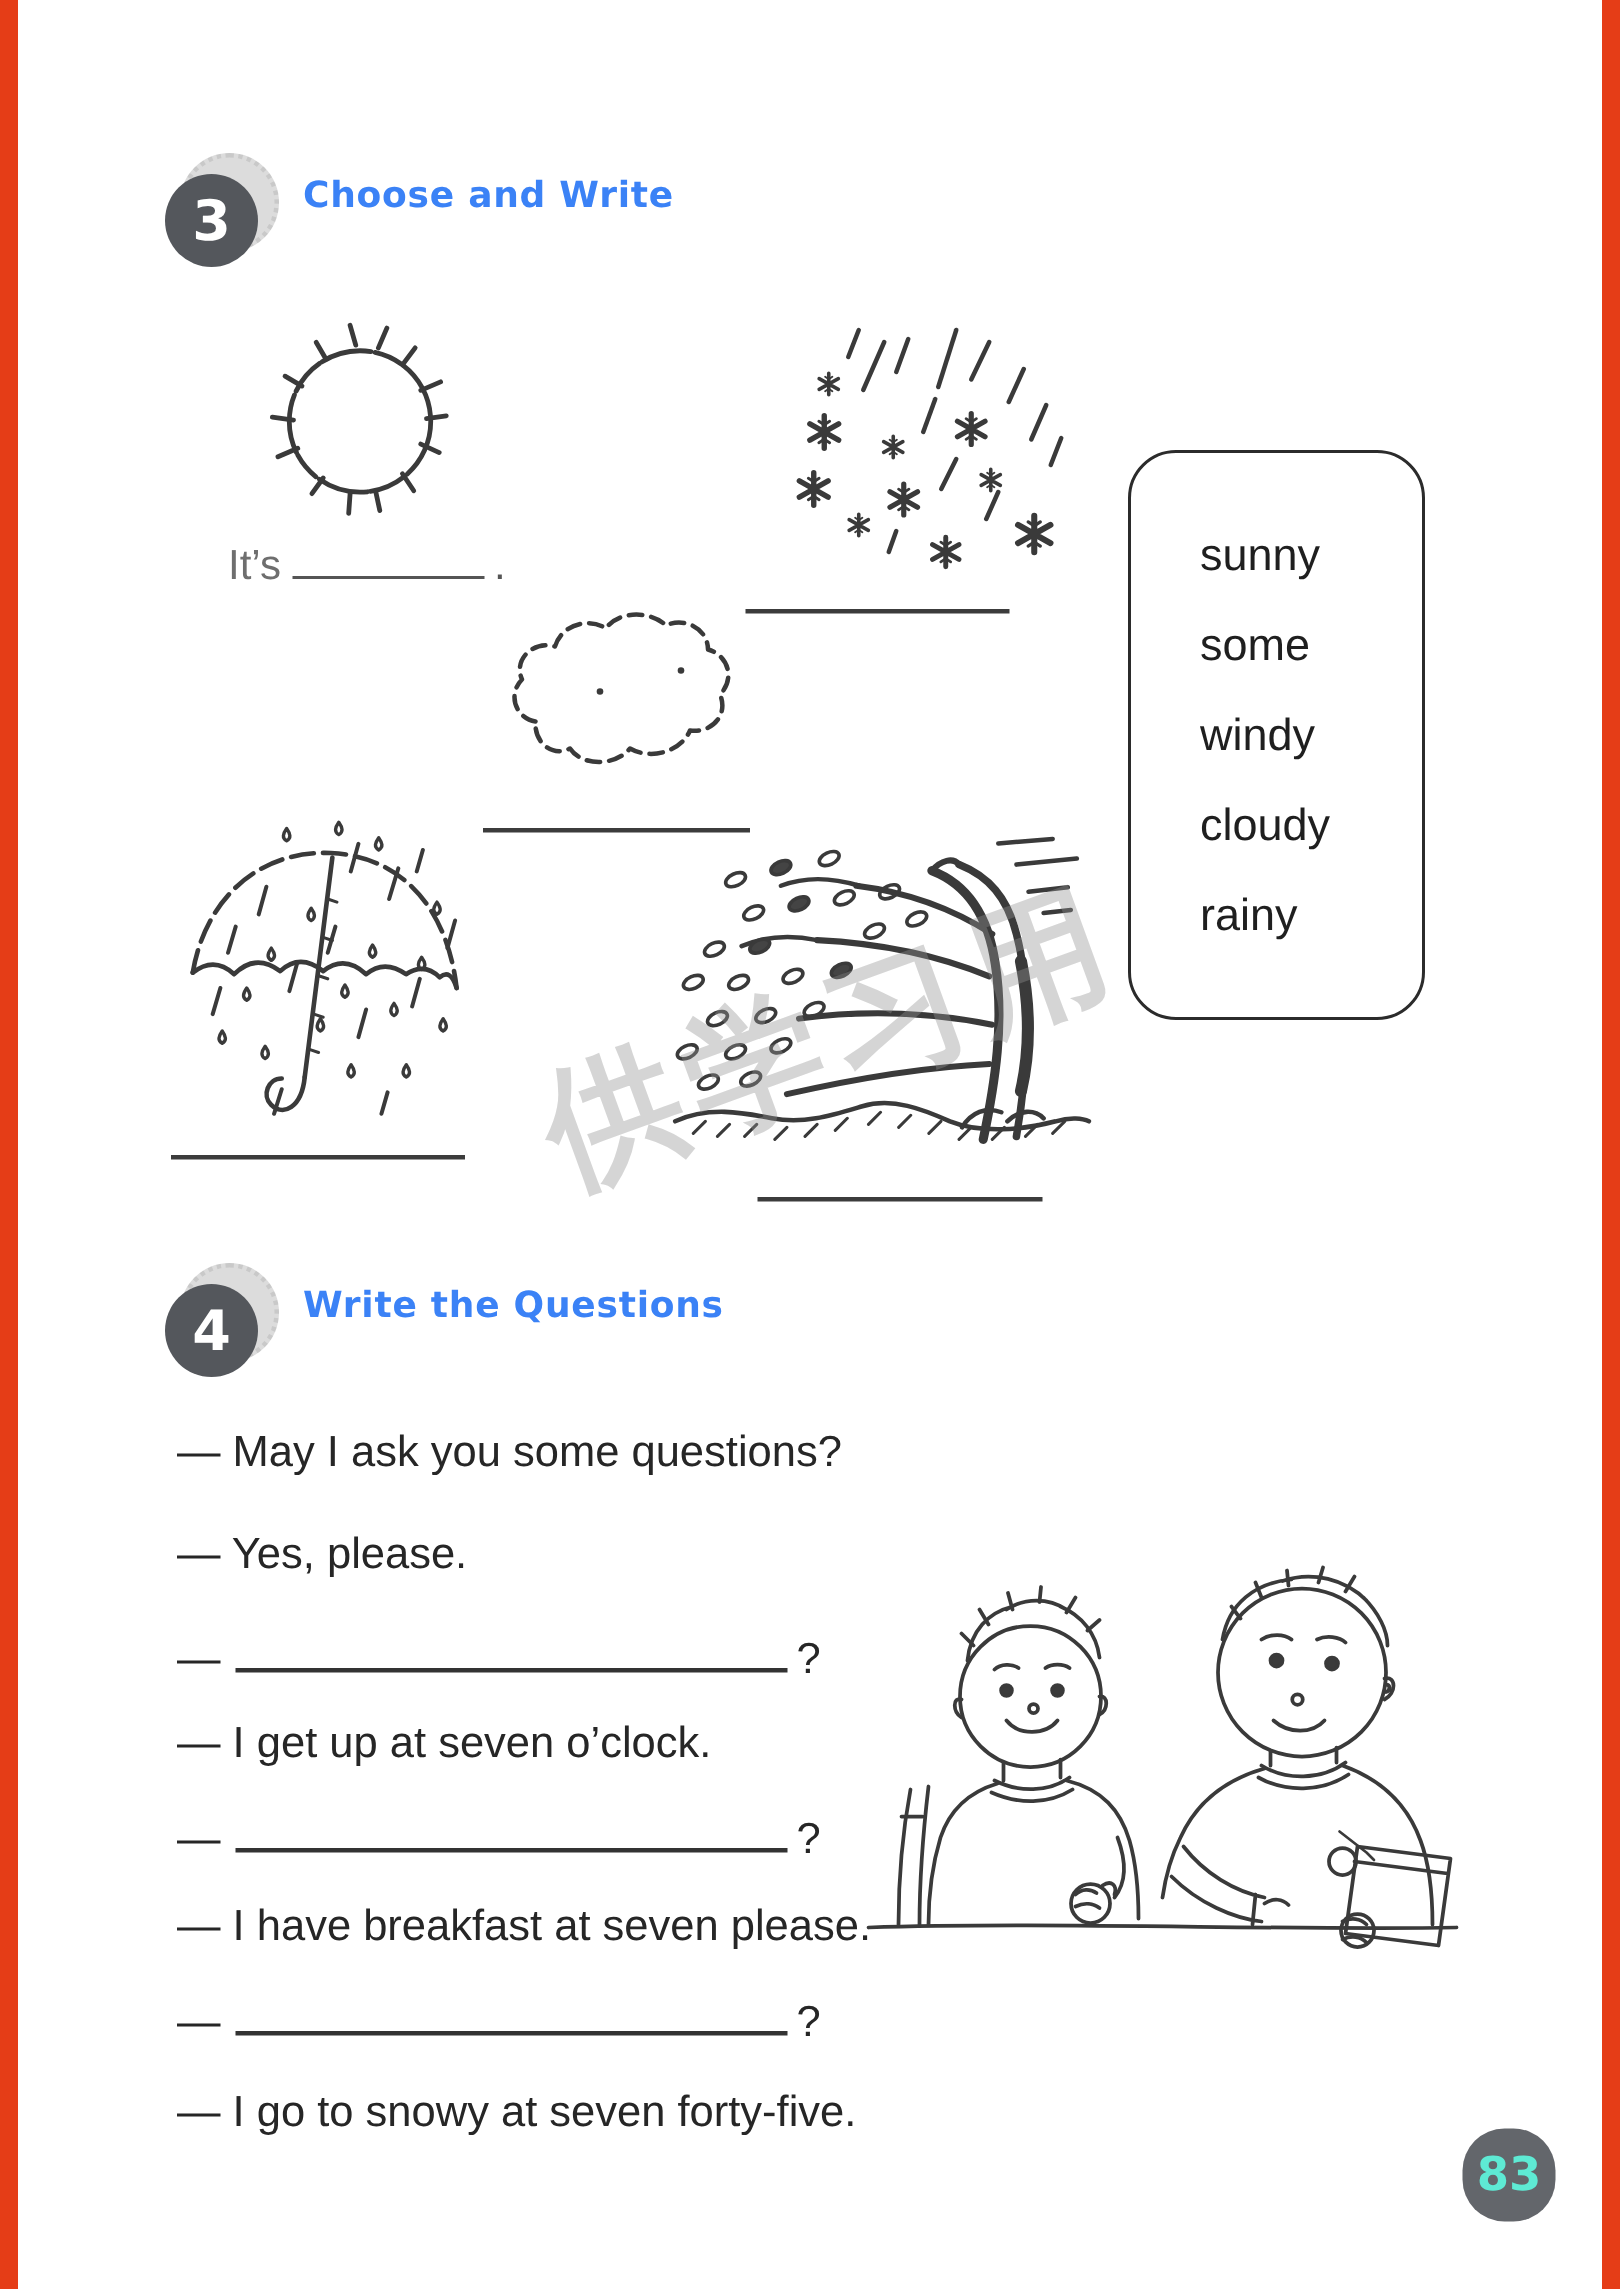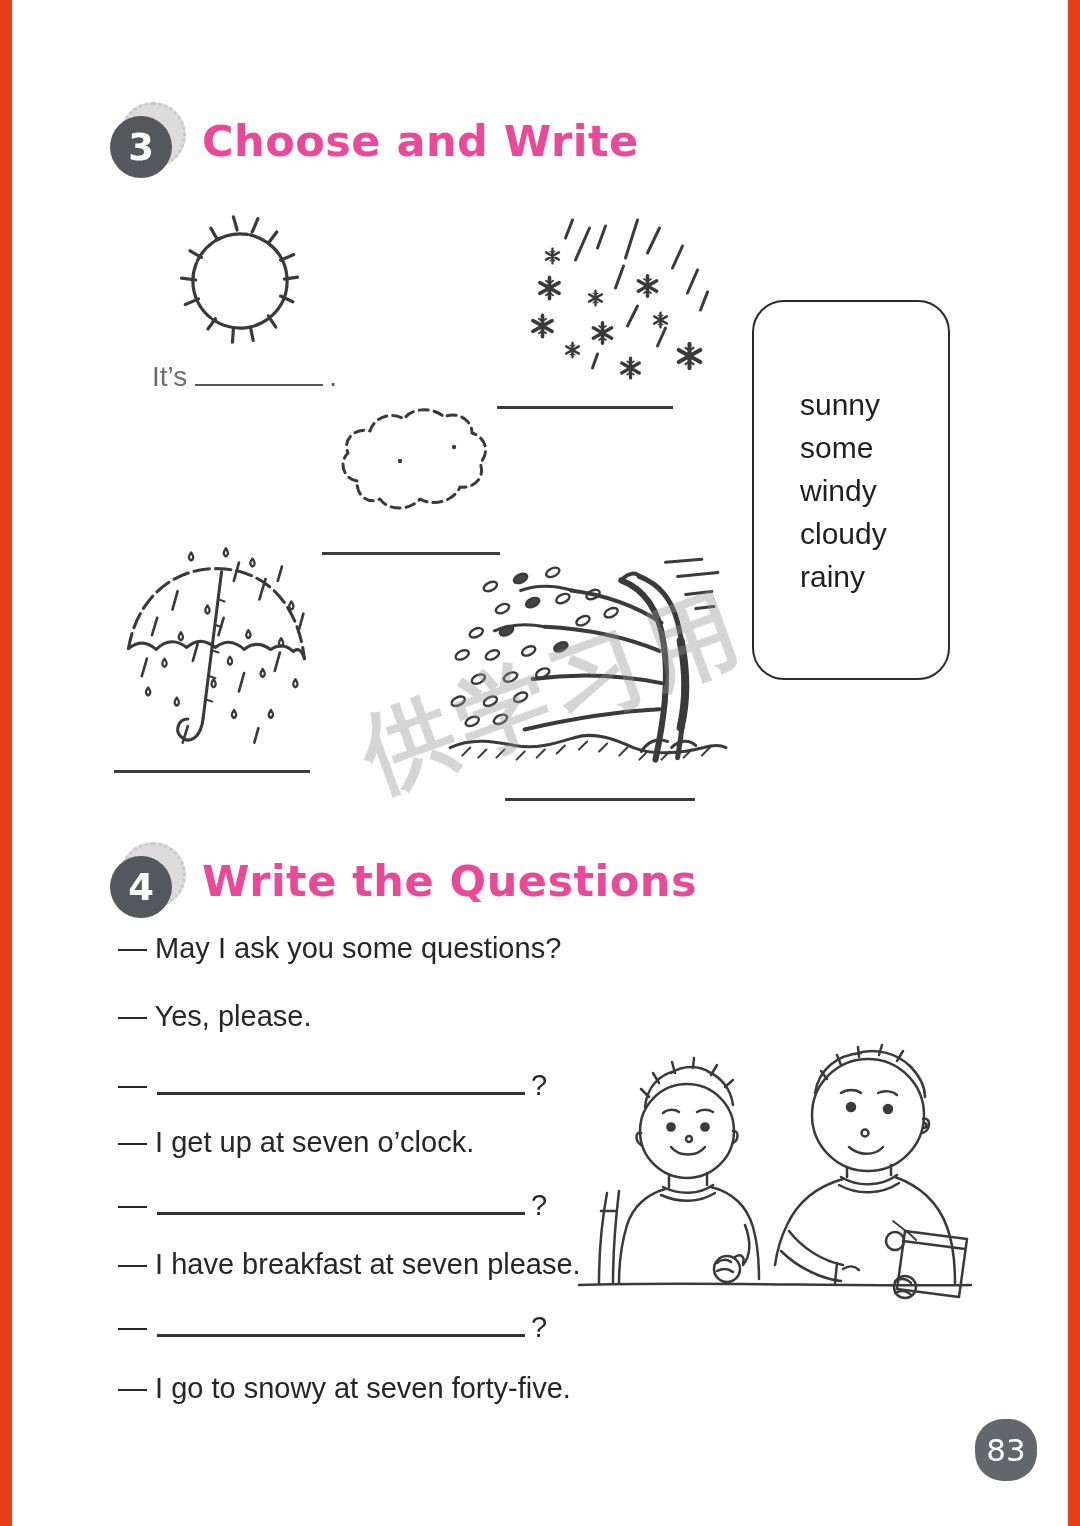--- a/index.html
+++ b/index.html
@@ -9,49 +9,49 @@
   .edge.left{left:0;} .edge.right{right:0;}
 
   
   .badge{position:absolute;width:76px;height:76px;}
   .badge .ring{position:absolute;right:0;top:0;width:66px;height:66px;border-radius:50%;
                background:#dcdcdc;border:3px dotted #c9c9c9;box-sizing:border-box;}
   .badge .core{position:absolute;left:0;bottom:0;width:62px;height:62px;border-radius:50%;
                background:#54575c;color:#fff;display:flex;align-items:center;justify-content:center;
                font-size:37px;font-weight:bold;font-family:"DejaVu Sans",sans-serif;}
   .sec-title{position:absolute;font-family:"DejaVu Sans",sans-serif;font-weight:bold;
-             font-size:43px;color:#ec4899;letter-spacing:.5px;white-space:nowrap;}
+             font-size:24px;color:#3b82f6;letter-spacing:.5px;white-space:nowrap;}
 
   
   .its-line{position:absolute;left:152px;top:358px;font-size:28px;color:#6e6e6e;white-space:nowrap;}
   .its-line .u{display:inline-block;width:128px;height:26px;border-bottom:2.5px solid #555;margin:0 6px 0 8px;}
   .its-line .dot{color:#555;}
 
   
   .blank-rule{position:absolute;border-top:3px solid #3c3c3c;}
 
   
   .wordbank{position:absolute;left:752px;top:300px;width:198px;height:380px;box-sizing:border-box;
             border:2.5px solid #2b2b2b;border-radius:32px;display:flex;flex-direction:column;
-            justify-content:center;gap:10px;padding-left:46px;background:#fff;}
+            justify-content:center;gap:27px;padding-left:46px;background:#fff;}
   .wordbank span{font-size:30px;color:#1f1f1f;line-height:1.1;}
 
   
   .wm{position:absolute;left:366px;top:698px;font-size:92px;font-weight:bold;white-space:nowrap;
       color:rgba(145,145,145,.38);transform:rotate(-20deg);transform-origin:0 50%;
       letter-spacing:8px;font-family:"DejaVu Sans",sans-serif;pointer-events:none;}
 
   
-  .dlg{position:absolute;left:118px;font-size:29px;color:#262626;white-space:nowrap;}
+  .dlg{position:absolute;left:118px;font-size:29px;color:#262626;white-space:nowrap;margin-top:20px;}
   .dlg .u{display:inline-block;width:368px;height:30px;border-bottom:3px solid #333;
           margin:0 6px 0 10px;vertical-align:baseline;}
 
   .pagenum{position:absolute;left:975px;top:1419px;width:62px;height:62px;background:#63666b;
-           color:#ffffff;display:flex;align-items:center;justify-content:center;
-           font-size:31px;font-weight:400;font-family:"DejaVu Sans",sans-serif;border-radius:28px;}
+           color:#5eead4;display:flex;align-items:center;justify-content:center;
+           font-size:31px;font-weight:700;font-family:"DejaVu Sans",sans-serif;border-radius:28px;}
 
   svg{position:absolute;overflow:visible;}
   svg .ln{stroke:#3a3a3a;fill:none;stroke-linecap:round;stroke-linejoin:round;}
 </style>
 </head>
 <body>
 
 <div class="page">
   <div class="edge left"></div>
   <div class="edge right"></div>

